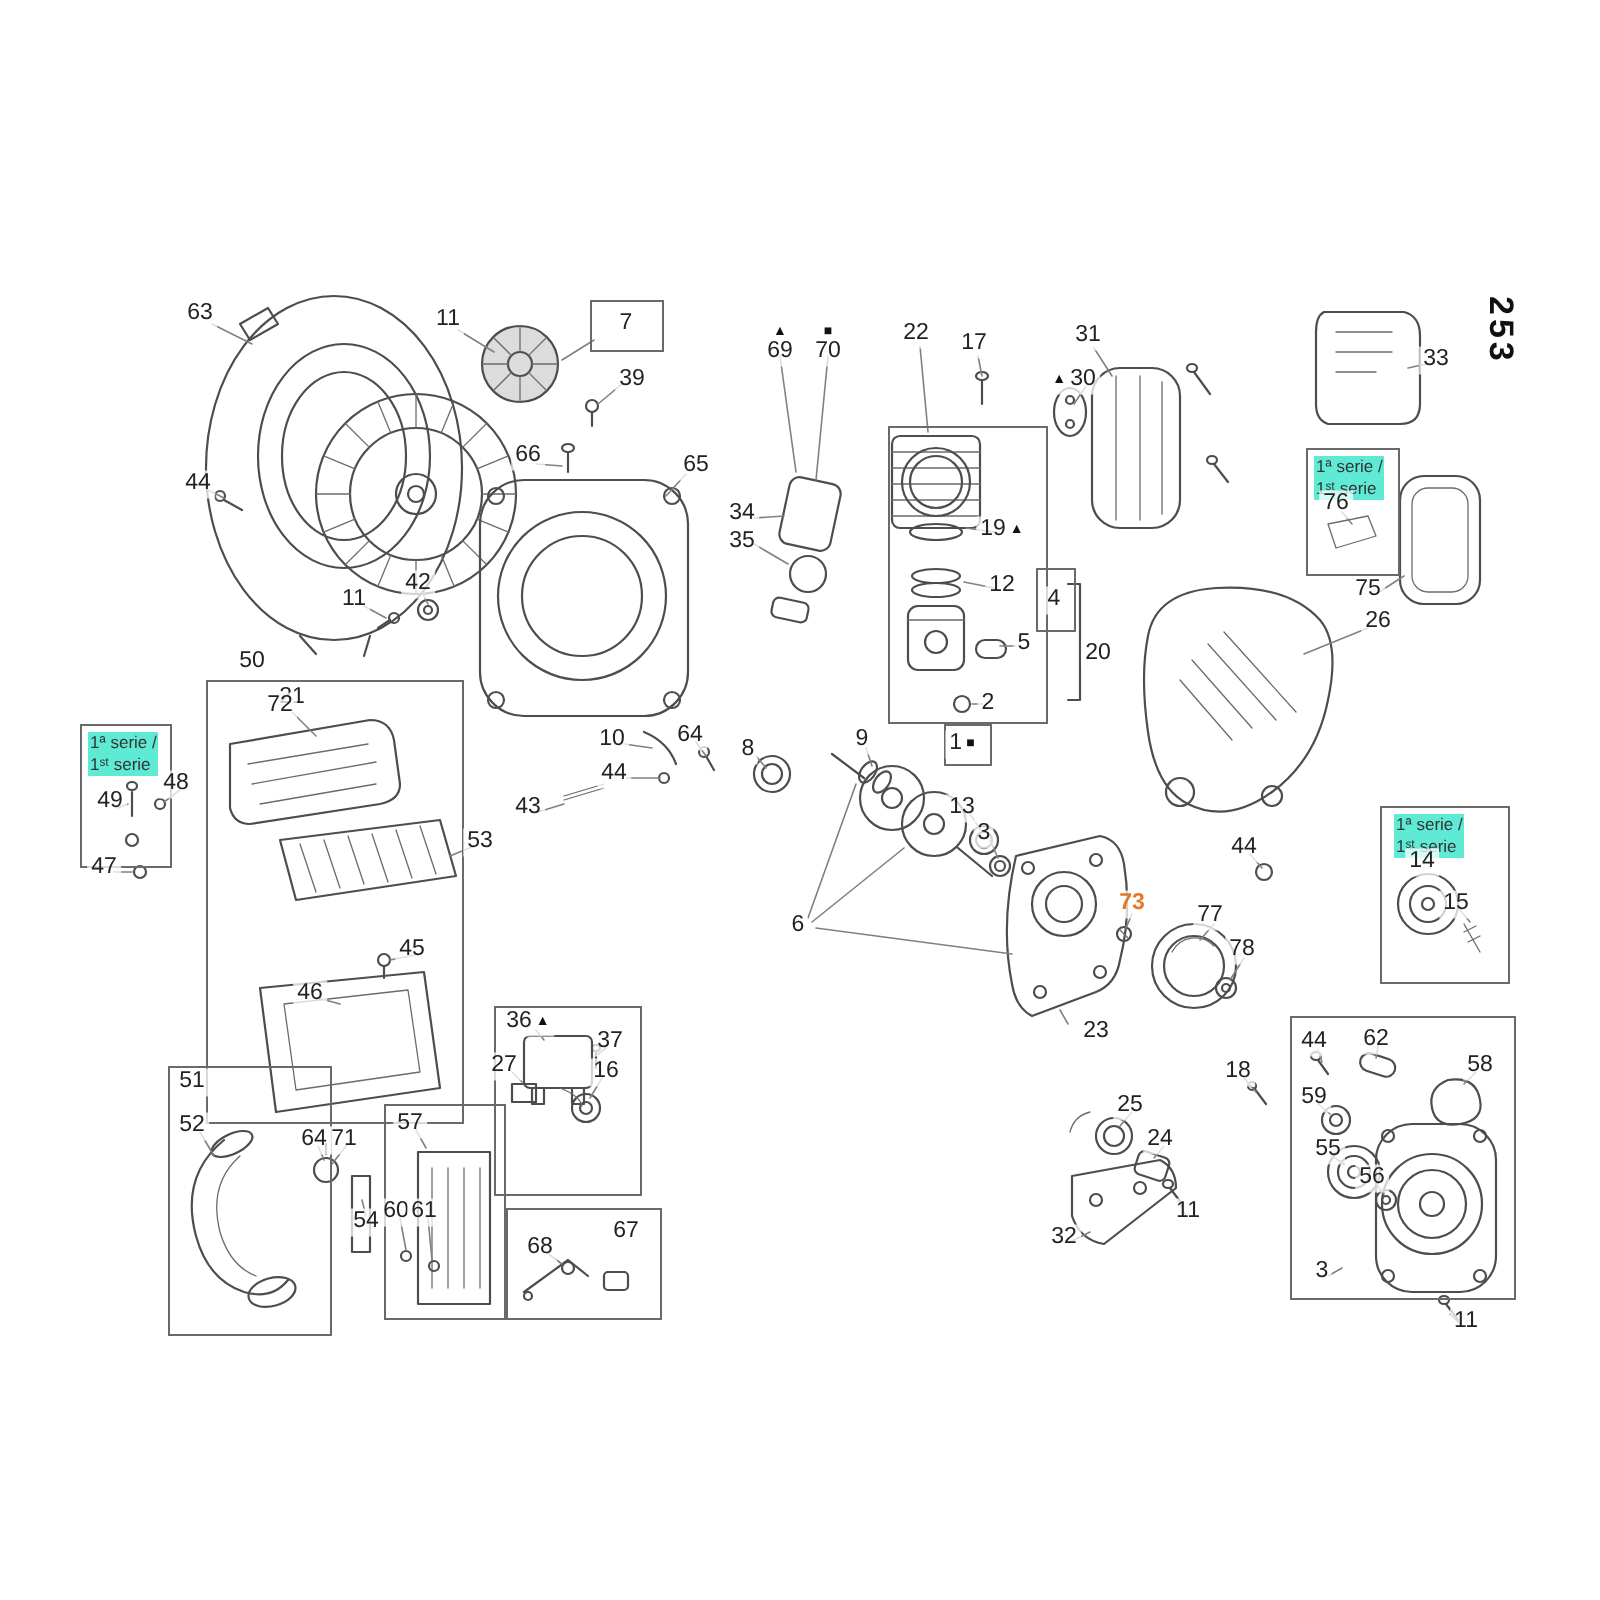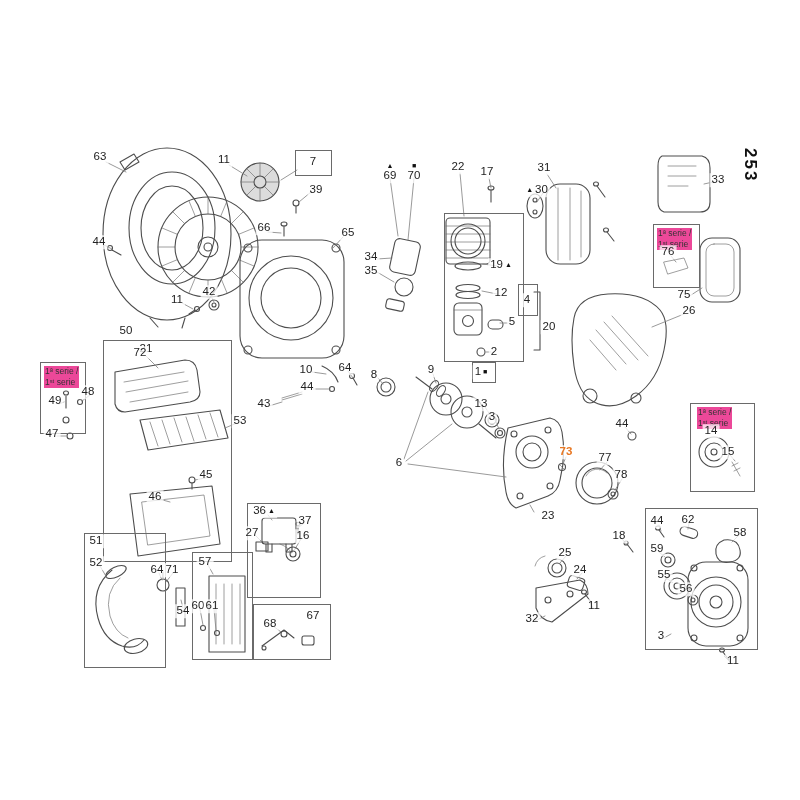--- a/index.html
+++ b/index.html
@@ -8,21 +8,21 @@
        font-family:"Liberation Sans",sans-serif;overflow:hidden}
   #diagram-svg{position:absolute;left:0;top:0}
   #overlay{position:absolute;left:0;top:0;width:800px;height:800px}
   .part-label{position:absolute;transform:translate(-50%,-50%);
       font-size:11.5px;color:#222;line-height:1;display:flex;align-items:center;
       gap:2px;cursor:pointer;padding:1px 2px;background:rgba(255,255,255,.75)}
   .part-label.highlight{color:#e87722;font-weight:700}
   .part-label.stacked{flex-direction:column;gap:1px}
   .marker{font-size:7px;color:#111}
   .ref-box{position:absolute;border:1px solid #6a6a6a}
-  .serie-note{position:absolute;font-size:8.5px;color:#333;line-height:1.3;white-space:nowrap;background:#ec4899;padding:0 1px}
+  .serie-note{position:absolute;font-size:8.5px;color:#333;line-height:1.3;white-space:nowrap;background:#5eead4;padding:0 1px}
   .page-num{position:absolute;right:40px;top:148px;font-size:17px;font-weight:700;
       color:#111;writing-mode:vertical-rl;letter-spacing:2px}
   .thin{stroke-width:.65;stroke:#6b6b6b}
   .leader{stroke:#808080;stroke-width:.8}
   .shade{fill:#9a9a9a;opacity:.35;stroke:none}
 </style>
 </head>
 <body>
 
 <svg id="diagram-svg" width="800" height="800" viewBox="0 0 800 800" stroke="#4d4d4d" fill="none" stroke-width="1.1" stroke-linecap="round" stroke-linejoin="round">

